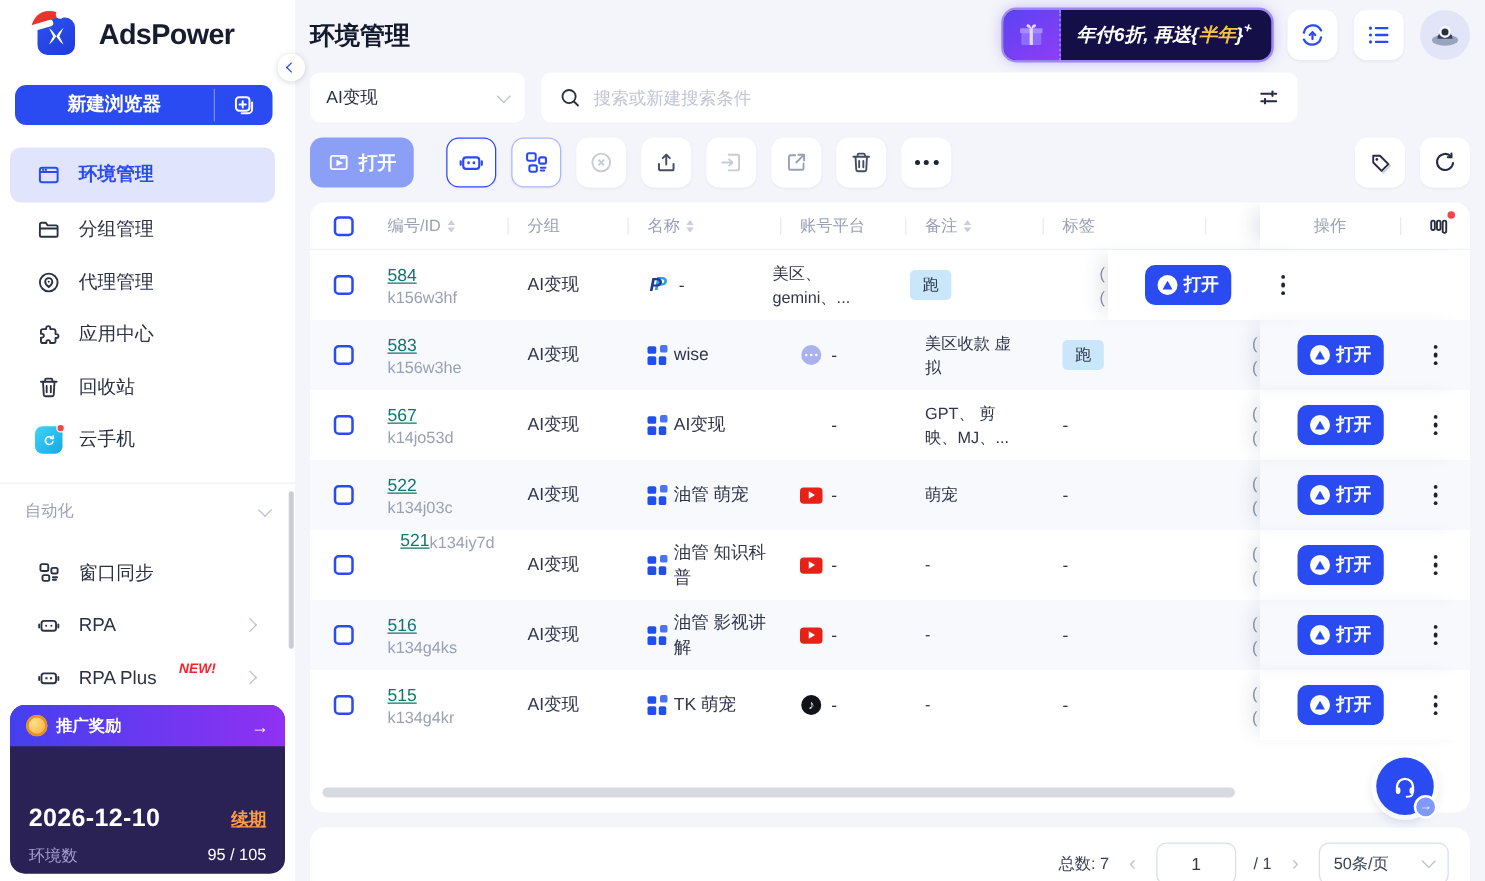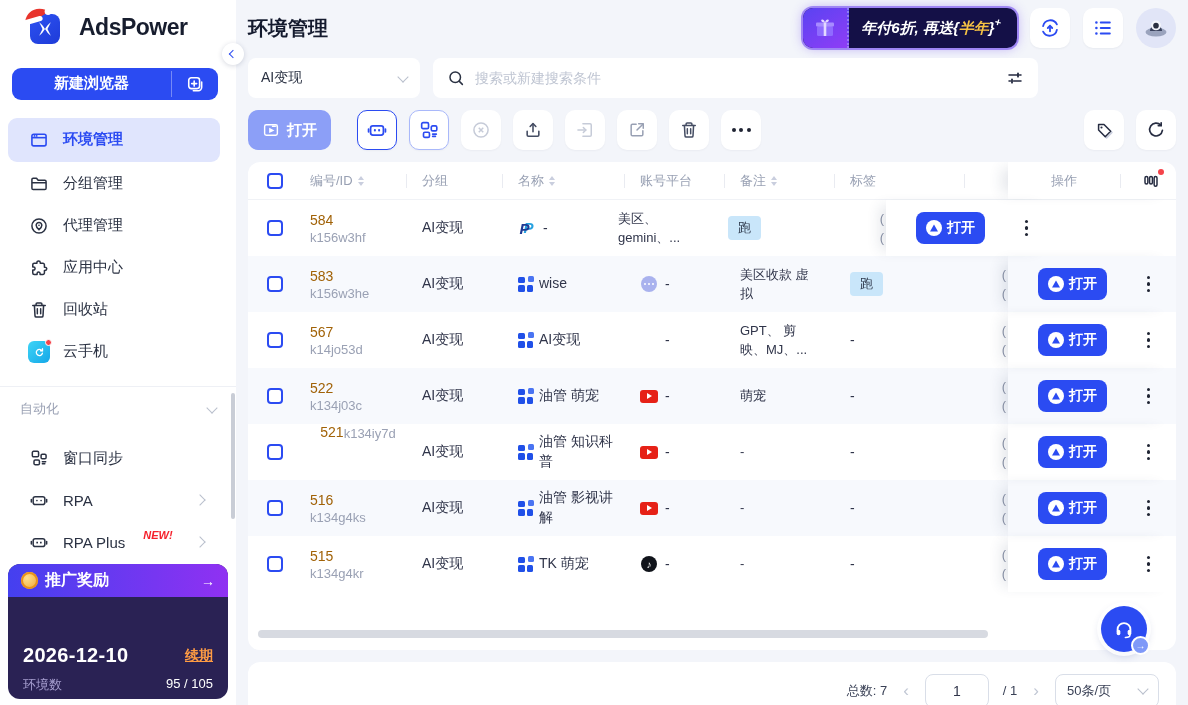--- a/index.html
+++ b/index.html
@@ -25,21 +25,21 @@
   .section-label { margin:8px 20px 2px 20px; display:flex; align-items:center; justify-content:space-between; color:#9AA1B4; font-size:13px; }
   .chev { width:8px; height:8px; border-right:1.8px solid #B9BFCC; border-bottom:1.8px solid #B9BFCC; display:inline-block; }
   .chev.down { transform:rotate(45deg); margin-top:-3px; }
   .chev.right { transform:rotate(-45deg); }
   .chev.left { transform:rotate(135deg); }
   .nav-item .tail { margin-left:auto; margin-right:16px; }
   .newbadge { color:#F5222D; font-size:11px; font-weight:800; font-style:italic; margin-left:5px; transform:translateY(-7px); display:inline-block; }
   .side-scrollbar { position:absolute; right:1px; top:393px; width:4px; height:126px; border-radius:2px; background:#C9CDD6; }
   .promo { margin:auto 8px 6px 8px; border-radius:12px; overflow:hidden; background:#2A2254; }
   .promo-bar { height:33px; display:flex; align-items:center; gap:7px; padding:0 13px; background:linear-gradient(90deg,#4440EF,#9031F2); cursor:pointer; }
-  .promo-bar .t { color:#fff; font-size:16px; font-weight:800; }
+  .promo-bar .t { color:#fff; font-size:13px; font-weight:800; }
   .promo-bar .arr { margin-left:auto; color:#fff; font-size:14px; font-weight:700; }
   .coin { width:17px; height:17px; border-radius:50%; background:radial-gradient(circle at 35% 35%,#FFDF8C,#F2A32C); box-shadow:inset 0 0 0 2px #E8921B; }
   .promo-card { padding:12px 15px 13px;margin-top:35px; }
   .date-row { display:flex; align-items:center; justify-content:space-between; }
   .date { color:#fff; font-size:20px; font-weight:800; letter-spacing:.3px; }
   .renew { color:#FF9C43; font-size:14px; font-weight:700; text-decoration:underline; cursor:pointer; }
   .stat-row { display:flex; justify-content:space-between; margin-top:9px; font-size:13px; }
   .stat-row .sl { color:#A79FD0; } .stat-row .sv { color:#fff; }
   .collapse-btn { position:absolute; left:222px; top:43px; width:22px; height:22px; border-radius:50%; background:#fff; box-shadow:0 1px 5px rgba(30,40,80,.18); display:flex; align-items:center; justify-content:center; z-index:6; cursor:pointer; }
   .collapse-btn .chev { width:6px; height:6px; border-color:#2B4BF2; }
@@ -87,21 +87,21 @@
   .thead .c-act .vdiv { width:1px; height:14px; background:#E9EBF1; }
   .colset { margin-left:auto; position:relative; display:flex; cursor:pointer; }
   .colset .rdot { position:absolute; top:-3px; right:-4px; width:6px; height:6px; border-radius:50%; background:#F5434A; }
   .sort { display:inline-flex; flex-direction:column; gap:2px; margin-left:5px; }
   .sort i { width:0; height:0; border-left:3.5px solid transparent; border-right:3.5px solid transparent; }
   .sort .up { border-bottom:4px solid #C9CEDE; }
   .sort .dn { border-top:4px solid #C9CEDE; }
   .checkbox { width:16px; height:16px; border:2px solid #2B4BF2; border-radius:4px; background:#fff; cursor:pointer; }
   .tbody .row { height:56px; display:flex; align-items:center; font-size:14px; color:#30354A; }
   .tbody .row:nth-child(even){ background:#F7F9FD; }
-  .cid .no{ color:#a16207; } .cid .rid{ color:#9AA1B4; font-size:13px; margin-top:2px; }
+  .cid .no{ color:#0f766e;text-decoration:underline; } .cid .rid{ color:#9AA1B4; font-size:13px; margin-top:2px; }
   .cname { gap:6px; align-items:center; }
   .cname .nm { max-width:84px; line-height:1.4; }
   .tiles { width:15px; height:15px; display:grid; grid-template-columns:6.5px 6.5px; grid-template-rows:6.5px 6.5px; gap:2px; flex:none; }
   .tiles i { background:#2050E8; border-radius:1.5px; }
   .tiles i:nth-child(2){ background:#4a74f2; transform:translate(1px,-1px); }
   .plat-ic { width:18px; display:inline-flex; justify-content:center; flex:none; }
   .pp { position:relative; width:15px; height:16px; display:inline-block; font-size:15px; font-weight:800; font-style:italic; line-height:16px; }
   .pp i { position:absolute; left:4px; top:0; color:#27A2E0; }
   .pp b { position:absolute; left:0; top:1px; color:#1F3A93; }
   .dotc { width:16px; height:16px; border-radius:50%; background:#A9B2EE; display:inline-flex; align-items:center; justify-content:center; gap:1.5px; }

